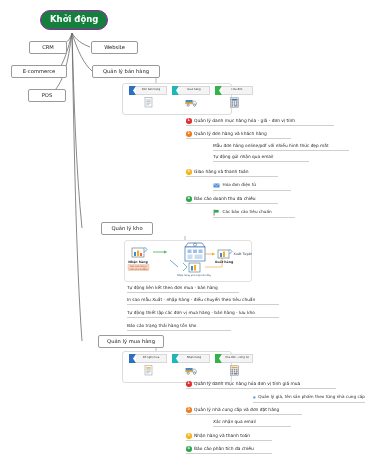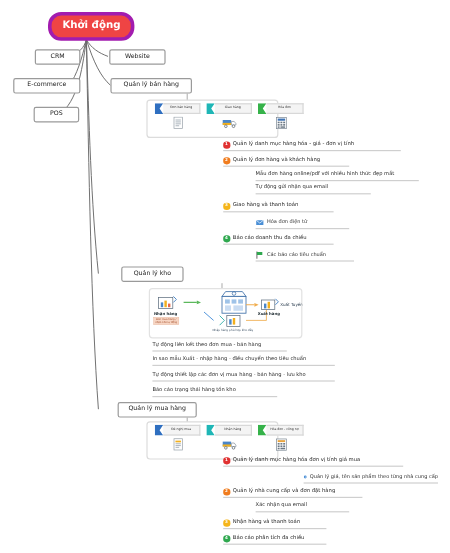--- a/index.html
+++ b/index.html
@@ -9,23 +9,23 @@
     font-family: "DejaVu Sans", "Liberation Sans", sans-serif;
     overflow: hidden;
   }
   #canvas { position: relative; width: 375px; height: 461px; }
 
   svg.conn { position: absolute; top: 0; left: 0; width: 375px; height: 461px; pointer-events: none; }
 
   
   .root-node {
     position: absolute;
-    background: #ef4444;
+    background: #15803d;
     color: #ffffff;
-    border: 3px solid #a21caf;
+    border: 1px solid #a21caf;
     border-radius: 11px;
     font-size: 8.5px;
     font-weight: bold;
     padding: 4px 9px 5px;
     white-space: nowrap;
     line-height: 1;
   }
 
   
   .topic {

